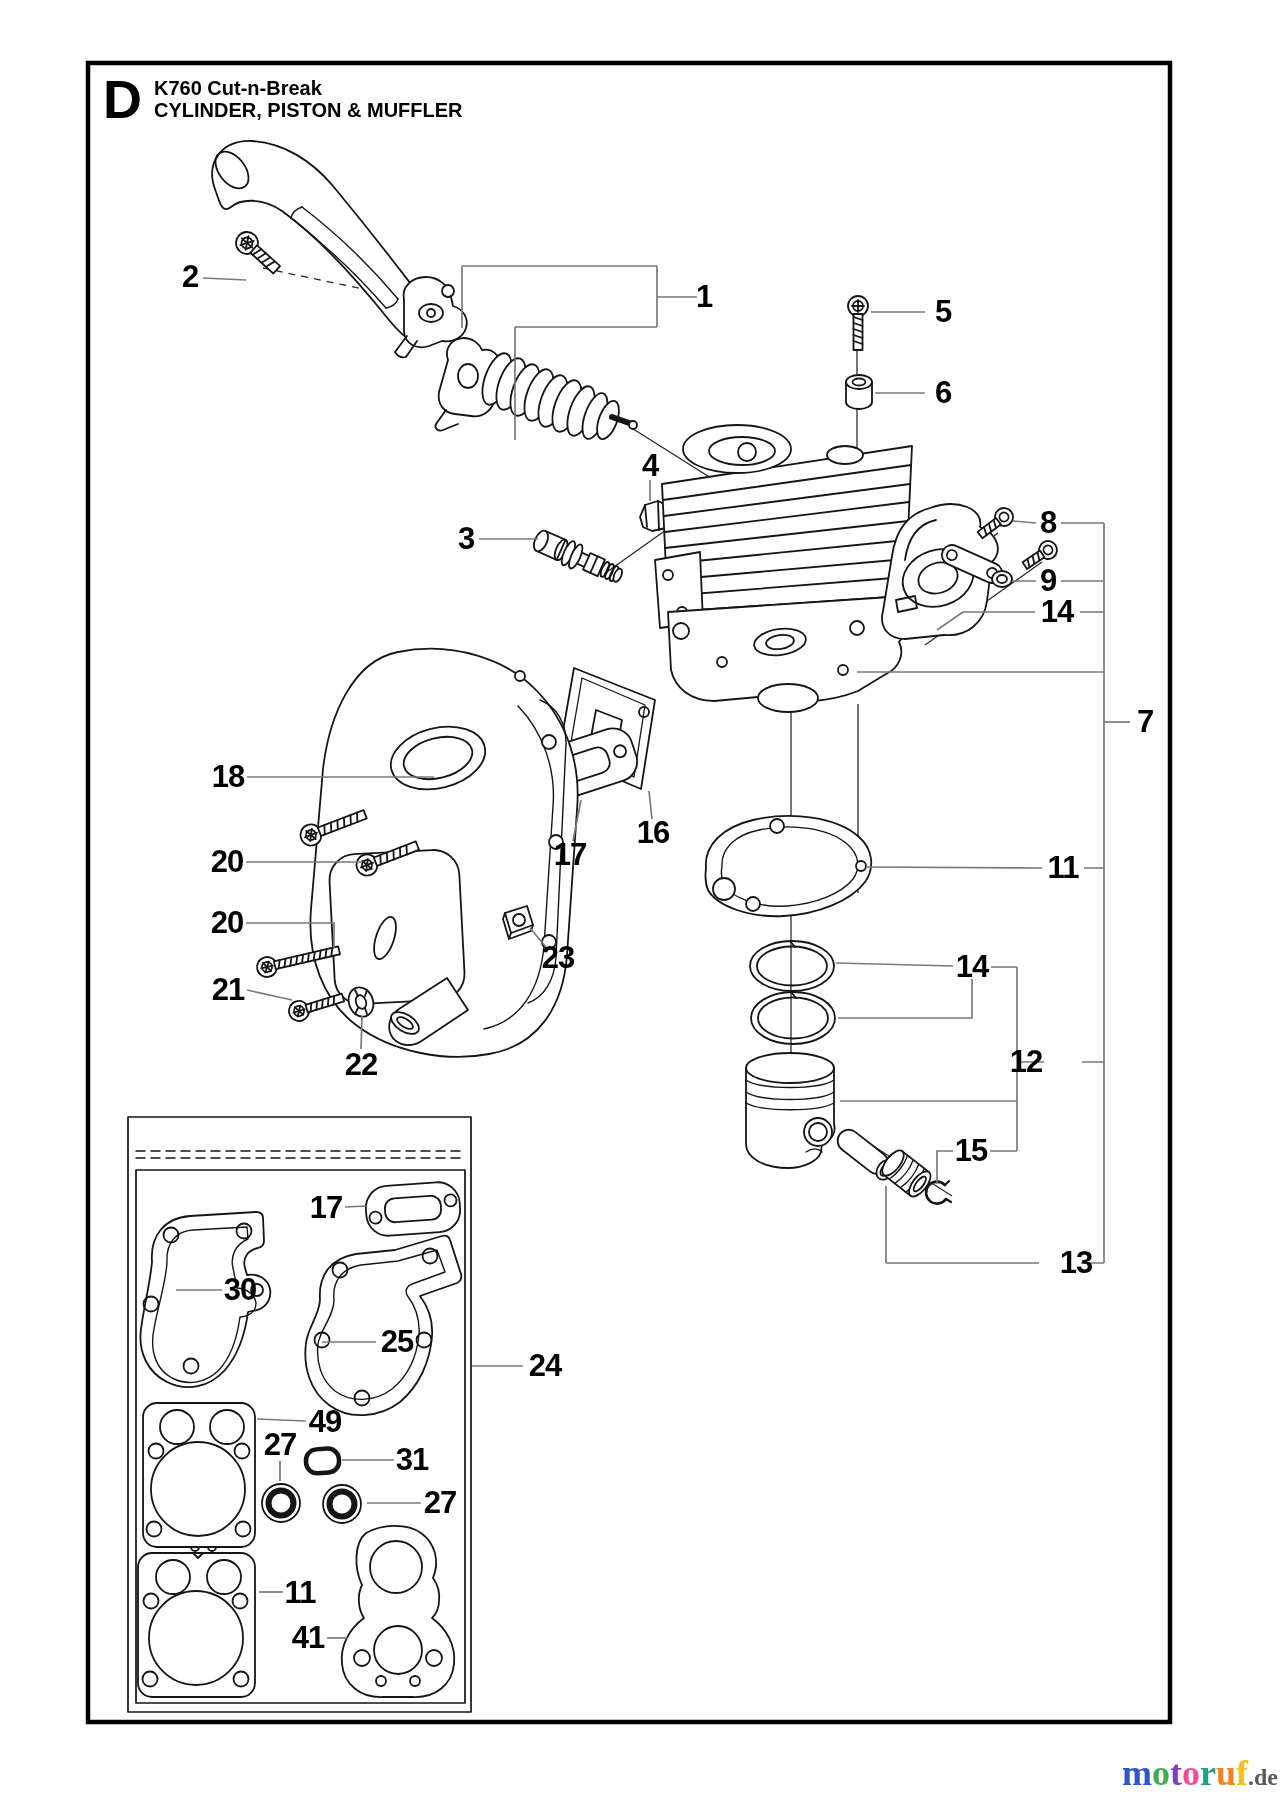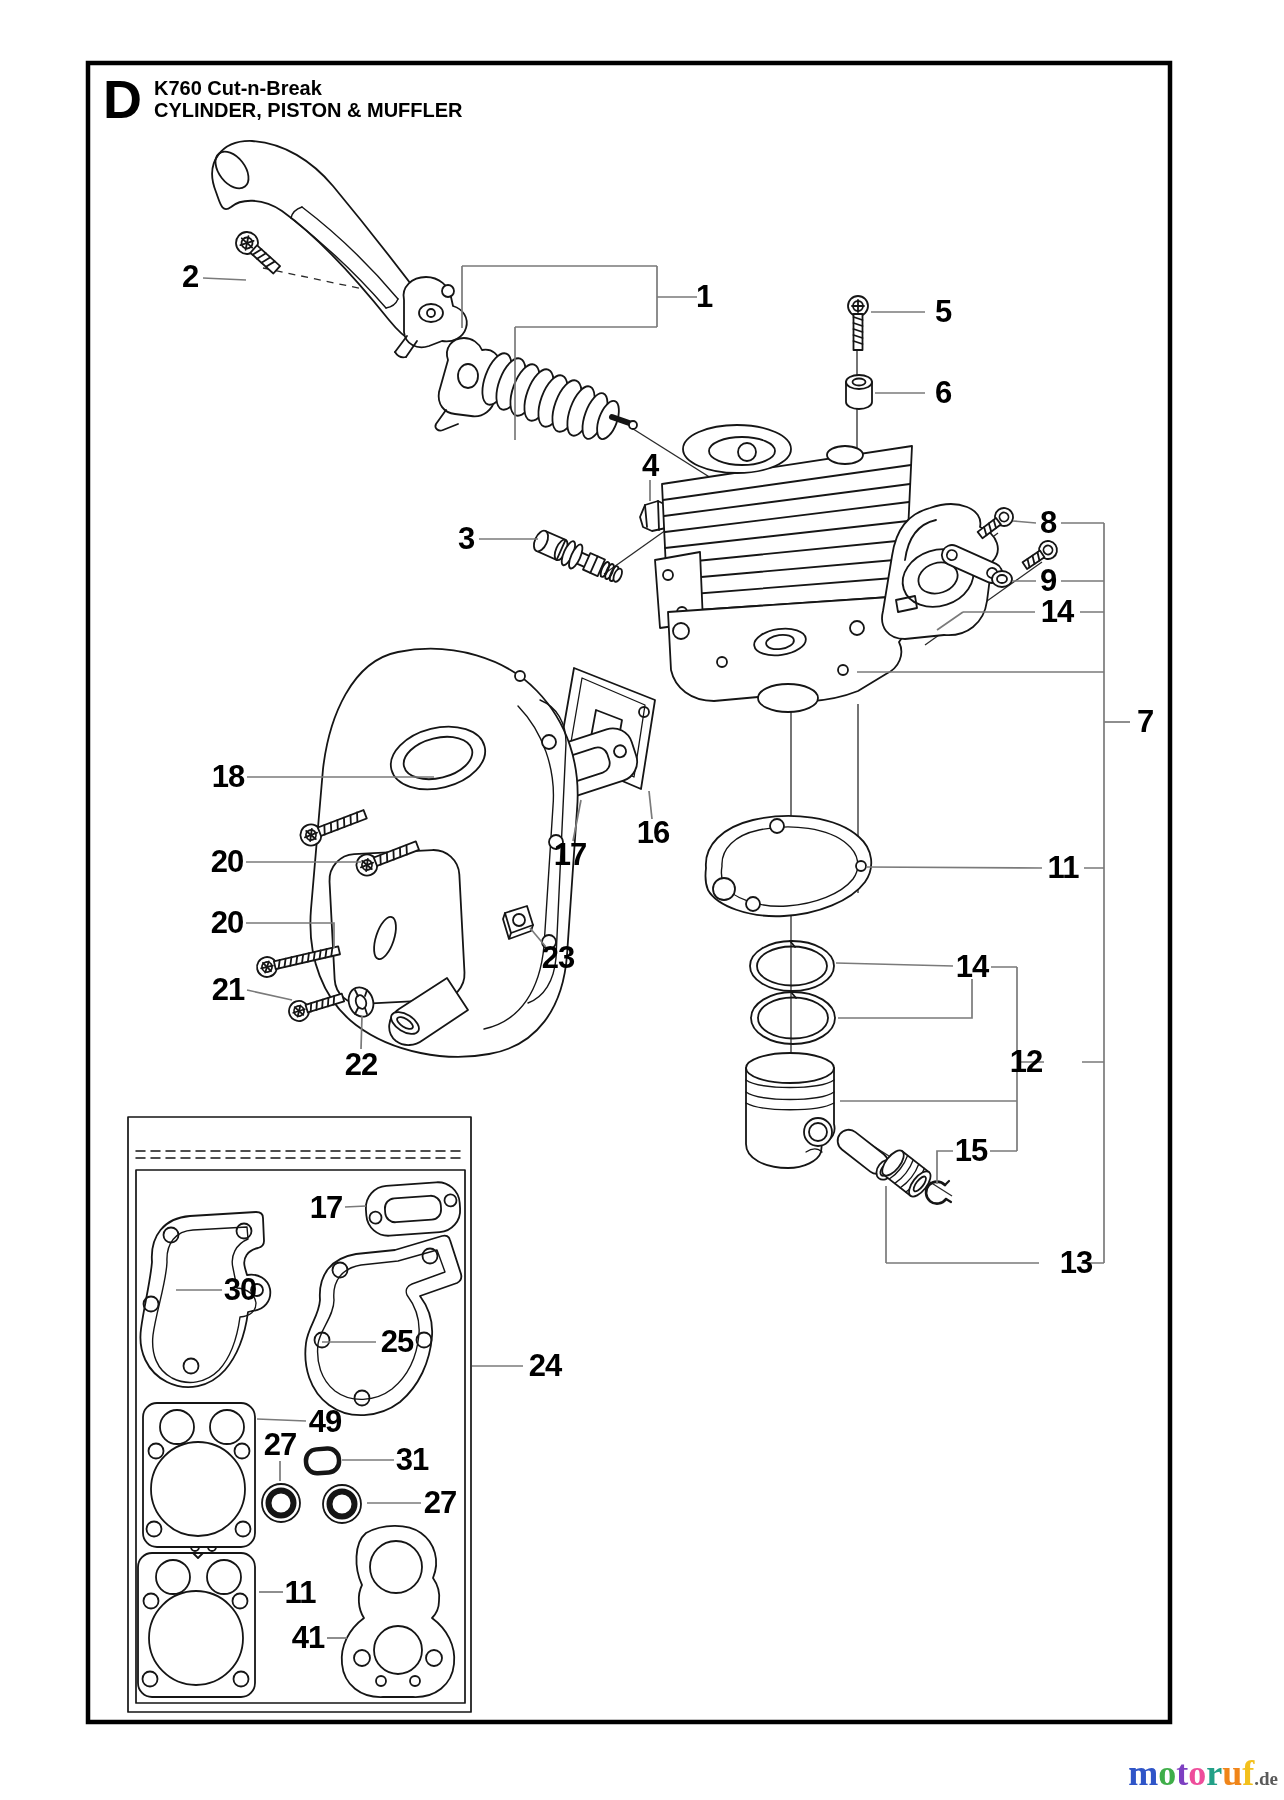--- a/index.html
+++ b/index.html
@@ -8,21 +8,21 @@
   #art{position:absolute;left:0;top:0;}
   .callout{position:absolute;transform:translate(-50%,-50%);
            font:700 31px "Liberation Sans",sans-serif;color:#000;letter-spacing:-1px;}
   #hdr{position:absolute;left:103px;top:74px;display:flex;gap:12px;}
   #hdr .sec{font:800 54px "Liberation Sans",sans-serif;line-height:50px;color:#000;}
   #hdr .tt{padding-top:3px;}
   #hdr .t1,#hdr .t2{font:700 20px "Liberation Sans",sans-serif;line-height:22px;color:#000;}
   #logo{position:absolute;left:1098px;top:1752px;width:180px;text-align:right;
         font-family:"Liberation Serif",serif;font-weight:700;}
   #logo .word span{font-size:36px;letter-spacing:0px;}
-  #logo .suffix{font-size:19px;color:#5a5a5a;}
+  #logo .suffix{font-size:24px;color:#5a5a5a;}
 </style>
 </head>
 <body>
 
 <div id="page">
 
 <svg id="art" width="1284" height="1800" viewBox="0 0 1284 1800">
 
   <rect x="88" y="63" width="1082" height="1659" fill="none" stroke="#000" stroke-width="4.5"></rect>
 

